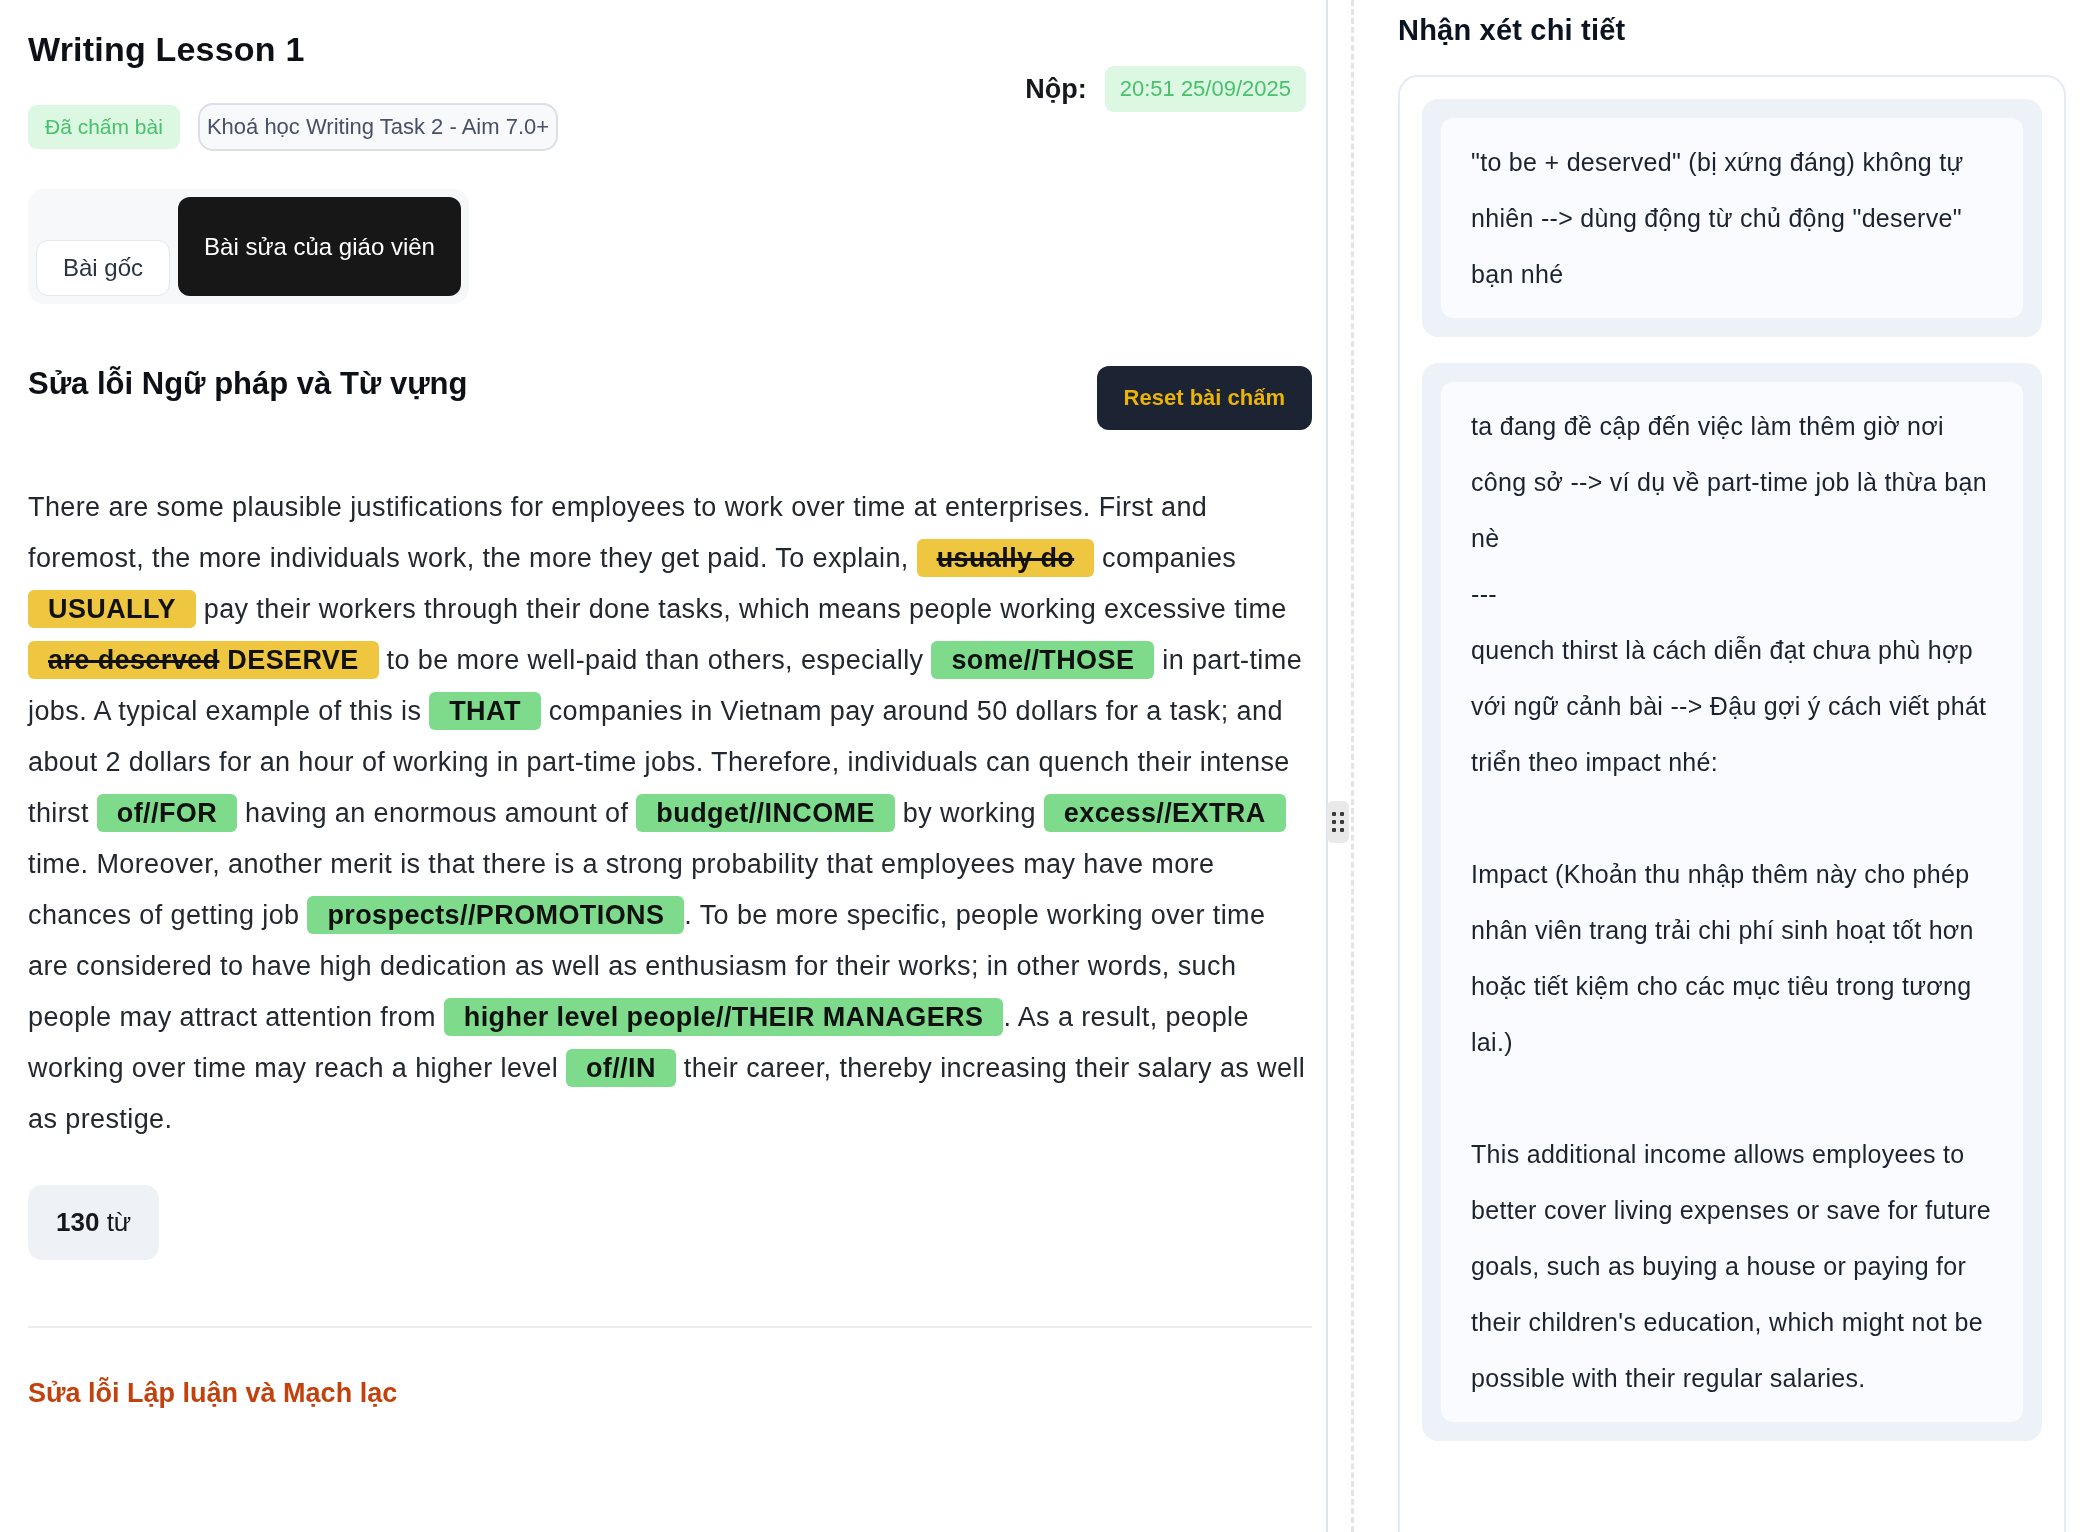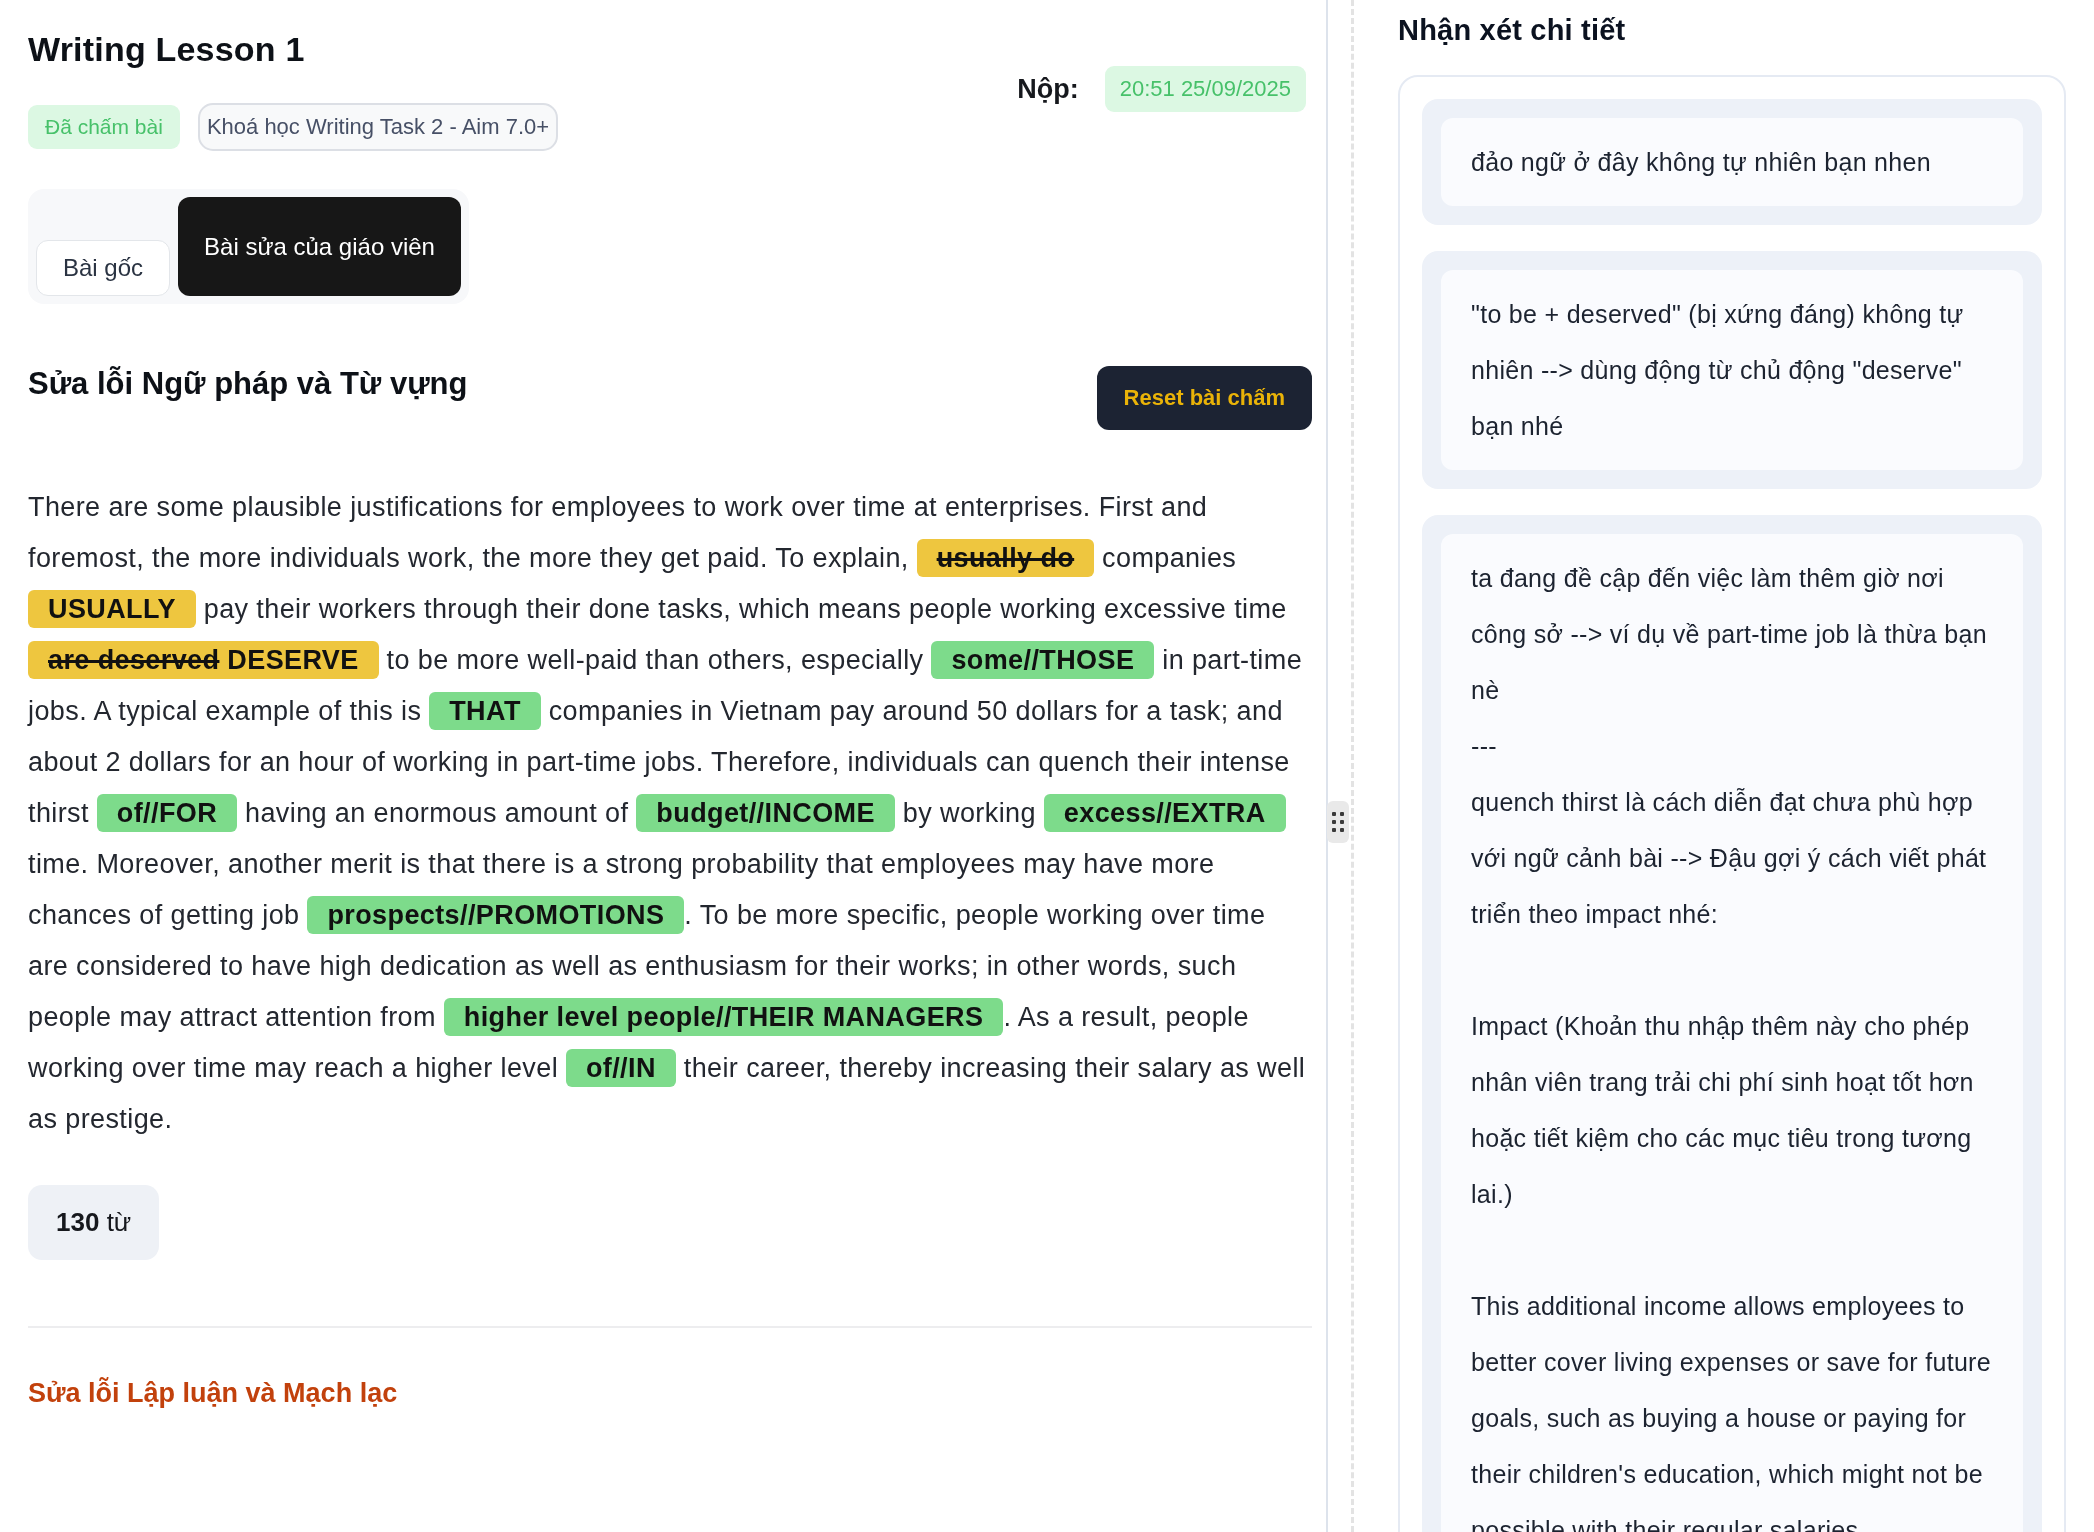--- a/index.html
+++ b/index.html
@@ -18,21 +18,21 @@
   .page{position:relative;width:2094px;height:1188px;}
 
   
   .main{position:absolute;left:28px;top:0;width:1284px;}
   .h1{margin-top:30px;font-size:34px;font-weight:800;color:#0d1117;letter-spacing:.2px;}
   .badge-row{margin-top:34px;display:flex;gap:18px;align-items:center;}
   .badge-green{background:var(--green-badge-bg);color:var(--green-badge-text);
     font-size:21px;padding:10px 17px;border-radius:9px;}
   .tag-outline{background:#f8f9fa;border:2px solid #dcdfe5;color:#475066;
     font-size:22px;padding:9px 7px;border-radius:15px;}
-  .submit-row{position:absolute;top:66px;right:6px;display:flex;align-items:center;gap:26px;}
+  .submit-row{position:absolute;top:66px;right:6px;display:flex;align-items:center;gap:18px;}
   .submit-label{font-size:27px;font-weight:600;color:#16181d;}
   .submit-time{background:var(--green-badge-bg);color:var(--green-badge-text);
     font-size:22px;padding:10px 15px;border-radius:9px;}
 
   .tabs{margin-top:38px;display:inline-flex;gap:8px;background:#f7f8fa;
     border-radius:16px;padding:8px;}
   .tab{font-size:24px;border:none;border-radius:12px;padding:13px 26px;cursor:pointer;
     font-family:inherit;background:transparent;color:#2a3342;}
   .tab.inactive{background:#ffffff;border:1px solid #e3e6ea;margin-top:43px;}
   .tab.active{background:var(--dark-tab);color:#ffffff;}
@@ -124,23 +124,20 @@
       <i></i>
       <i></i>
       <i></i>
       <i></i>
   </div>
 
   <div class="panel">
     <h2 class="panel-h">Nhận xét chi tiết</h2>
     <div class="panel-box">
         <div class="comment-card">
-          <div class="comment-inner">đảo ngữ ở đây không tự nhiên bạn nhen</div>
-        </div>
-        <div class="comment-card">
           <div class="comment-inner">"to be + deserved" (bị xứng đáng) không tự nhiên --&gt; dùng động từ chủ động "deserve" bạn nhé</div>
         </div>
         <div class="comment-card">
           <div class="comment-inner">ta đang đề cập đến việc làm thêm giờ nơi công sở --&gt; ví dụ về part-time job là thừa bạn nè
 ---
 quench thirst là cách diễn đạt chưa phù hợp với ngữ cảnh bài --&gt; Đậu gợi ý cách viết phát triển theo impact nhé:
 
 Impact (Khoản thu nhập thêm này cho phép nhân viên trang trải chi phí sinh hoạt tốt hơn hoặc tiết kiệm cho các mục tiêu trong tương lai.)
 
 This additional income allows employees to better cover living expenses or save for future goals, such as buying a house or paying for their children's education, which might not be possible with their regular salaries.</div>

